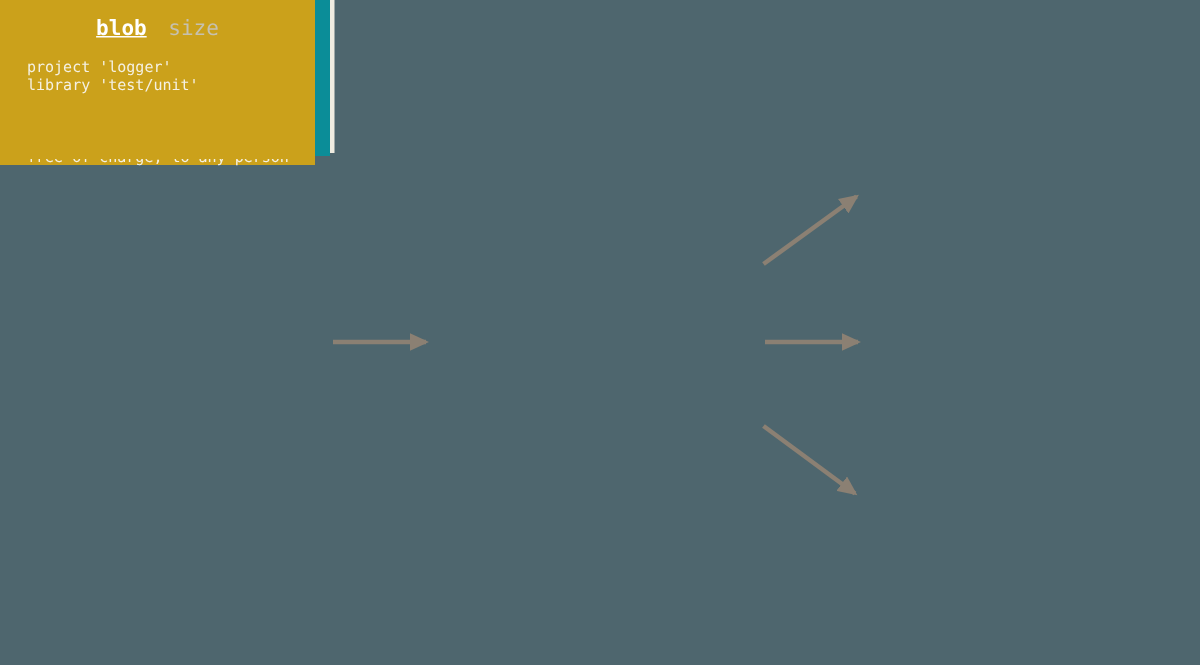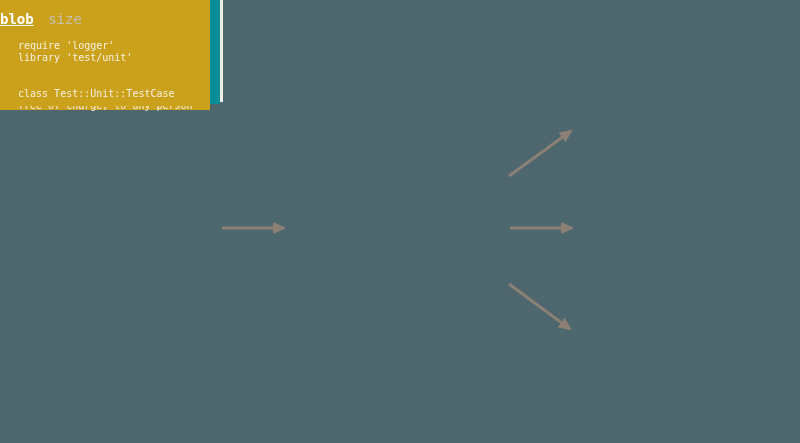--- a/index.html
+++ b/index.html
@@ -42,21 +42,21 @@
   .tree-box { left: 290; top: 178; width: 220px; height: 104px; background: #0b8d98; padding: 24px 0 0 40px; }
   .tree-box .kv-row { font-size: 13.5px; line-height: 15px; white-space: nowrap; }
   .tree-box .kv-key { font-weight: bold; color: #ffffff; }
   .tree-box .kv-val { margin-left: 8px; color: #b9d8d8; }
 
   
   .blob-box { left: 578; width: 210px; background: #cba11b; }
   .blob1 { top: 22;  height: 101px; }
   .blob2 { top: 180; height: 110px; }
   .blob3 { top: 337; height: 106px; }
-  .blob-header { text-align: left; padding-top: 12px; font-size: 14px; line-height: 15px; }
+  .blob-header { text-align: center; padding-top: 12px; font-size: 14px; line-height: 15px; }
   .blob-header .bh-key { font-weight: bold; color: #ffffff; text-decoration: underline; }
   .blob-header .bh-val { color: #c6c1b0; margin-left: 6px; }
   .blob-lines { padding: 13px 4px 0 18px; font-size: 10px; line-height: 12px; color: #f5f1e3; }
   .code-line { min-height: 12px; white-space: nowrap; }
 </style>
 </head>
 <body>
 
 <div class="canvas">
 
@@ -143,21 +143,20 @@
     </div>
   </div>
 
   <div class="node-label lbl-blob3">cba0a</div>
   <div class="box blob-box blob3">
     <div class="blob-header">
       <span class="bh-key">blob</span>
       <span class="bh-val">size</span>
     </div>
     <div class="blob-lines">
-      <div class="code-line">require 'logger'</div>
+      <div class="code-line">project 'logger'</div>
       <div class="code-line">library 'test/unit'</div>
       <div class="code-line"></div>
       <div class="code-line"></div>
-      <div class="code-line">class Test::Unit::TestCase</div>
     </div>
   </div>
 
 </div>
 
 </body></html>

